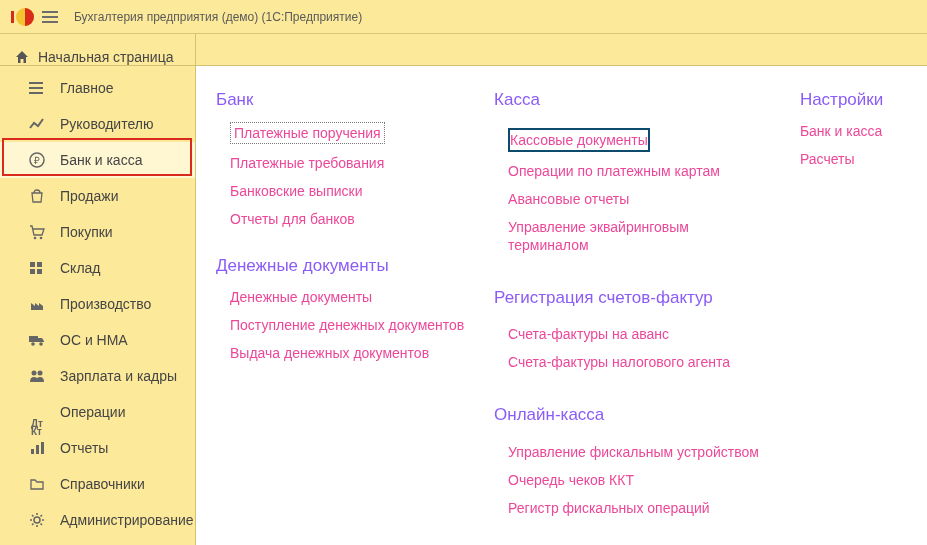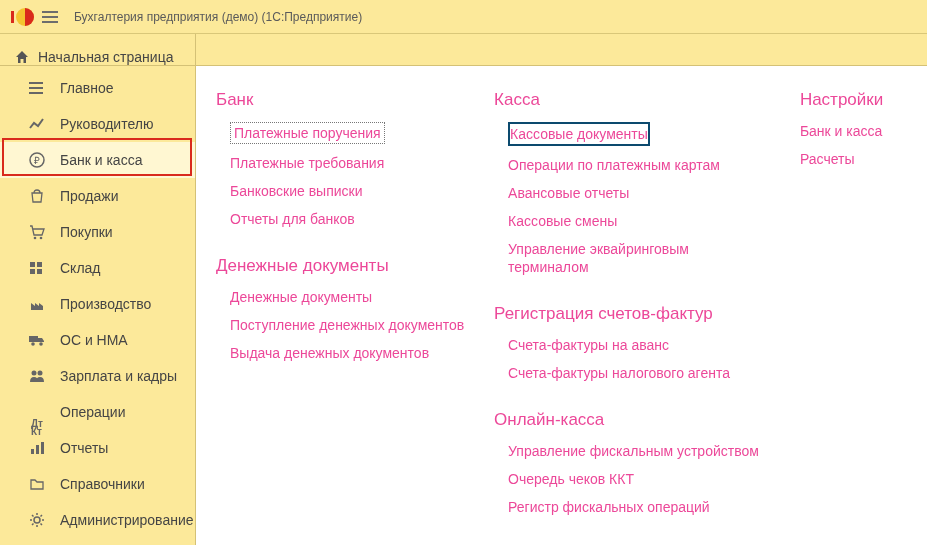--- a/index.html
+++ b/index.html
@@ -82,24 +82,24 @@
   }
   .content {
     flex: 1;
     padding: 24px 16px 10px 20px;
     display: flex;
     gap: 28px;
     overflow: hidden;
   }
   .col { display: flex; flex-direction: column; }
   .col1 { width: 270px; }
-  .col2 { width: 300px; }
+  .col2 { width: 300px; justify-content: space-between; }
   .col3 { width: 120px; }
   .section-head {
-    color: #ec4899;
+    color: #8b5cf6;
     font-size: 17px;
     margin: 10px 0 12px 0;
     font-weight: 400;
   }
   .section-head.first { margin-top: 0; }
   .links { display: flex; flex-direction: column; gap: 10px; padding-left: 14px; margin-bottom: 18px;}
   .link { color: #ec4899; font-size: 14px; line-height: 18px; cursor: pointer; }
   .link.boxed {
     border: 1px dotted #777; padding: 1px 3px; display: inline-block; width: fit-content;
   }
@@ -279,21 +279,20 @@
         <span class="link">Выдача денежных документов</span>
       </div>
     </div>
 
     <div class="col col2">
       <div class="section-head first">Касса</div>
       <div class="links">
         <span class="link redbox">Кассовые документы</span>
         <span class="link">Операции по платежным картам</span>
         <span class="link">Авансовые отчеты</span>
-        <span class="link">Кассовые смены</span>
         <span class="link">Управление эквайринговым терминалом</span>
       </div>
       <div class="section-head">Регистрация счетов-фактур</div>
       <div class="links">
         <span class="link">Счета-фактуры на аванс</span>
         <span class="link">Счета-фактуры налогового агента</span>
       </div>
       <div class="section-head">Онлайн-касса</div>
       <div class="links">
         <span class="link">Управление фискальным устройством</span>

